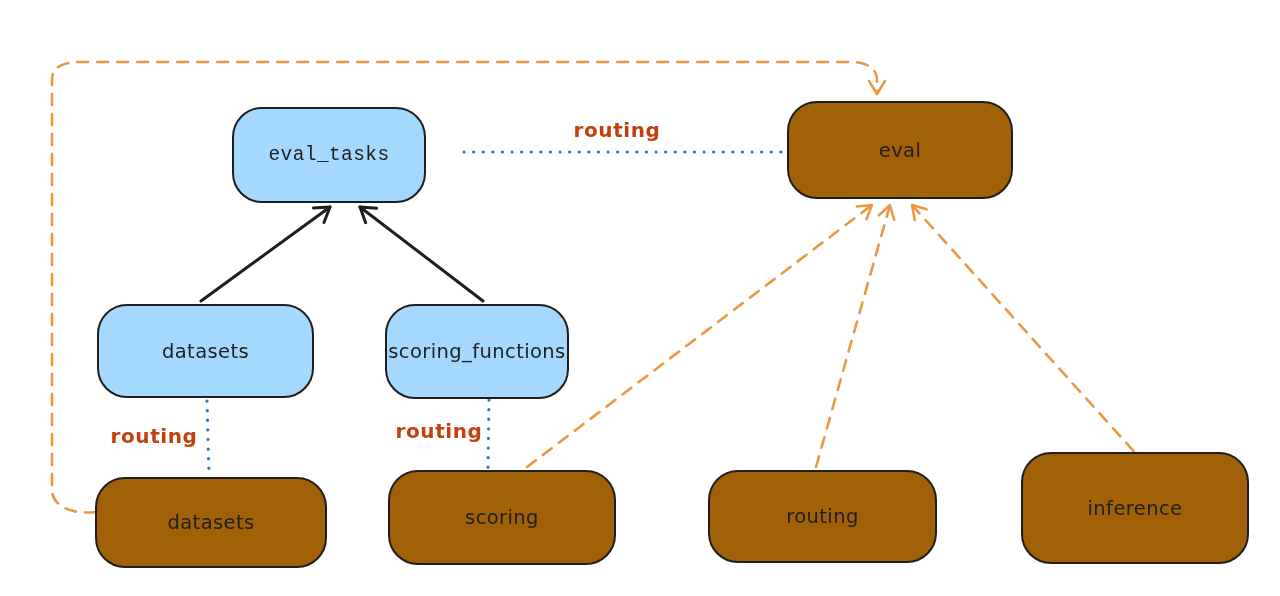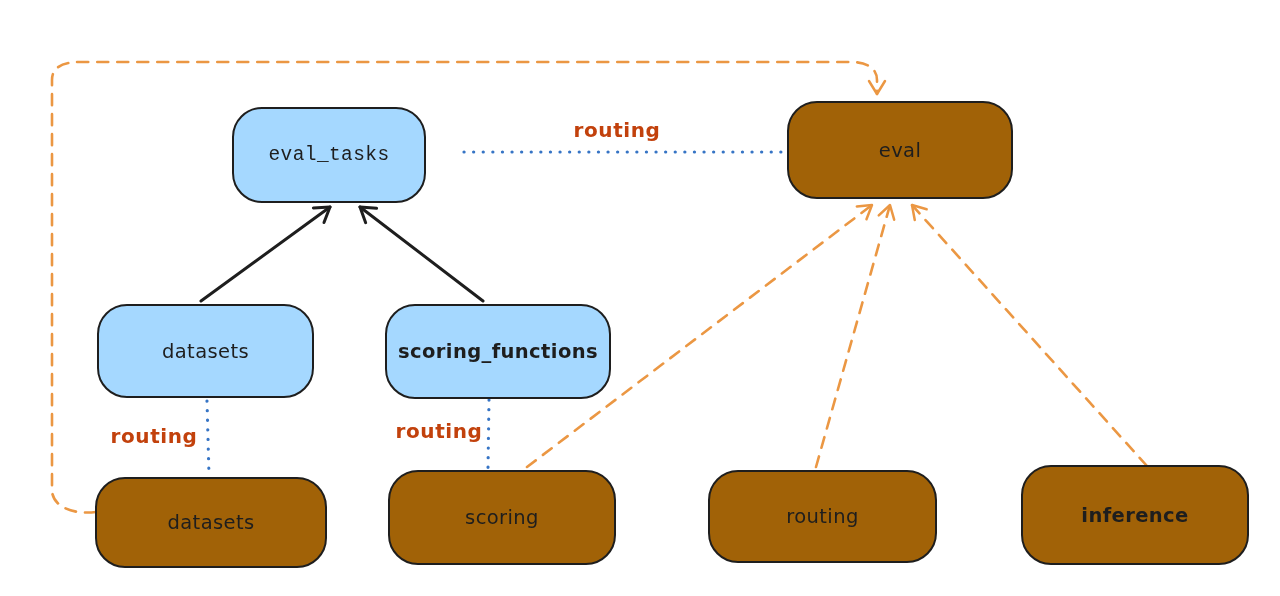--- a/index.html
+++ b/index.html
@@ -80,37 +80,37 @@
   </div>
 
   <div class="node node-green" style="left:787px; top:101px; width:226px; height:98px;">
     <span>eval</span>
   </div>
 
   <div class="node node-blue" style="left:97px; top:304px; width:217px; height:94px;">
     <span>datasets</span>
   </div>
 
-  <div class="node node-blue" style="left:385px; top:304px; width:226px; height:95px;font-weight:bold;">
+  <div class="node node-blue" style="left:385px; top:304px; width:184px; height:95px;">
     <span>scoring_functions</span>
   </div>
 
   <div class="node node-green" style="left:95px; top:477px; width:232px; height:91px;">
     <span>datasets</span>
   </div>
 
   <div class="node node-green" style="left:388px; top:470px; width:228px; height:95px;">
     <span>scoring</span>
   </div>
 
   <div class="node node-green" style="left:708px; top:470px; width:229px; height:93px;">
     <span>routing</span>
   </div>
 
-  <div class="node node-green" style="left:1021px; top:465px; width:228px; height:100px;font-weight:bold;">
+  <div class="node node-green" style="left:1021px; top:452px; width:228px; height:112px;">
     <span>inference</span>
   </div>
 
   <div class="edge-label" style="left:617px; top:130px;">routing</div>
   <div class="edge-label" style="left:154px; top:436px;">routing</div>
   <div class="edge-label" style="left:439px; top:431px;">routing</div>
 
 </div>
 
 </body></html>

